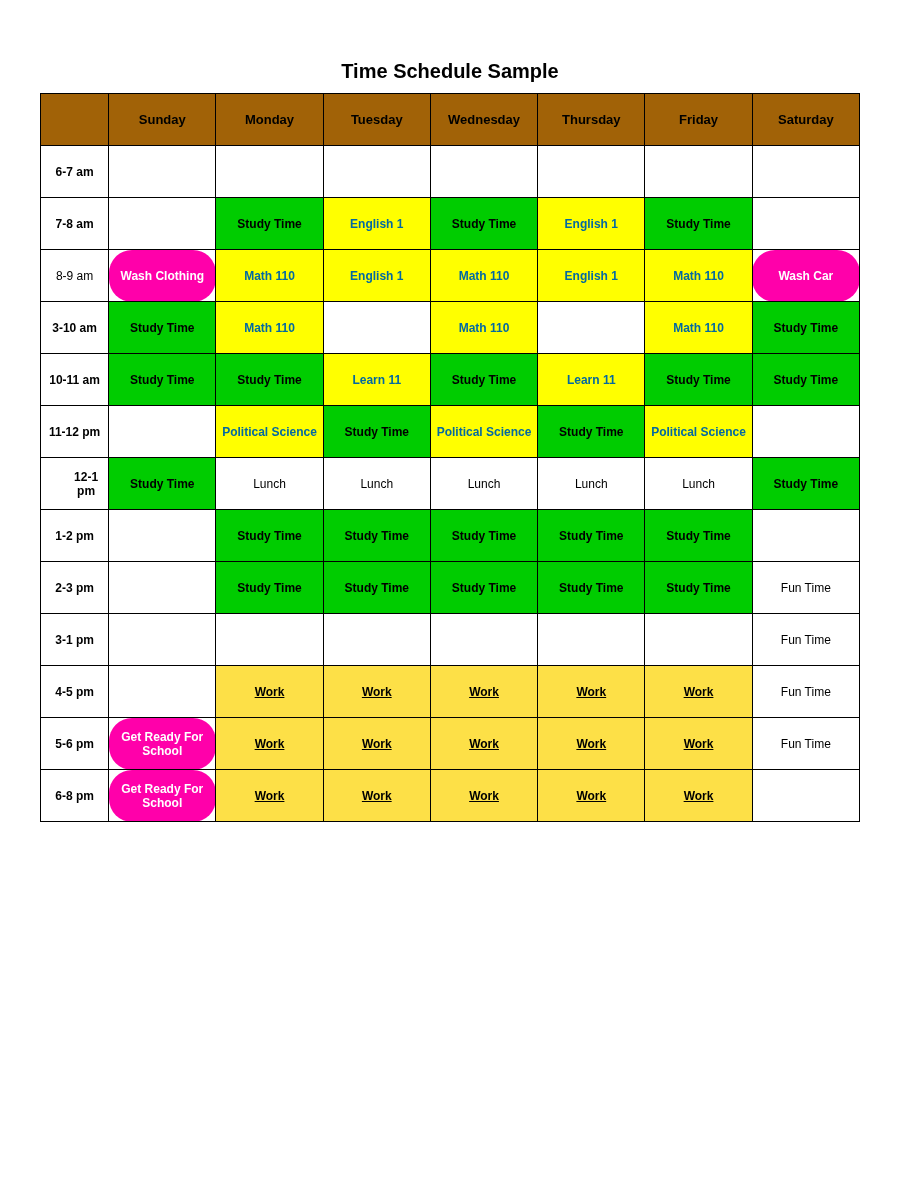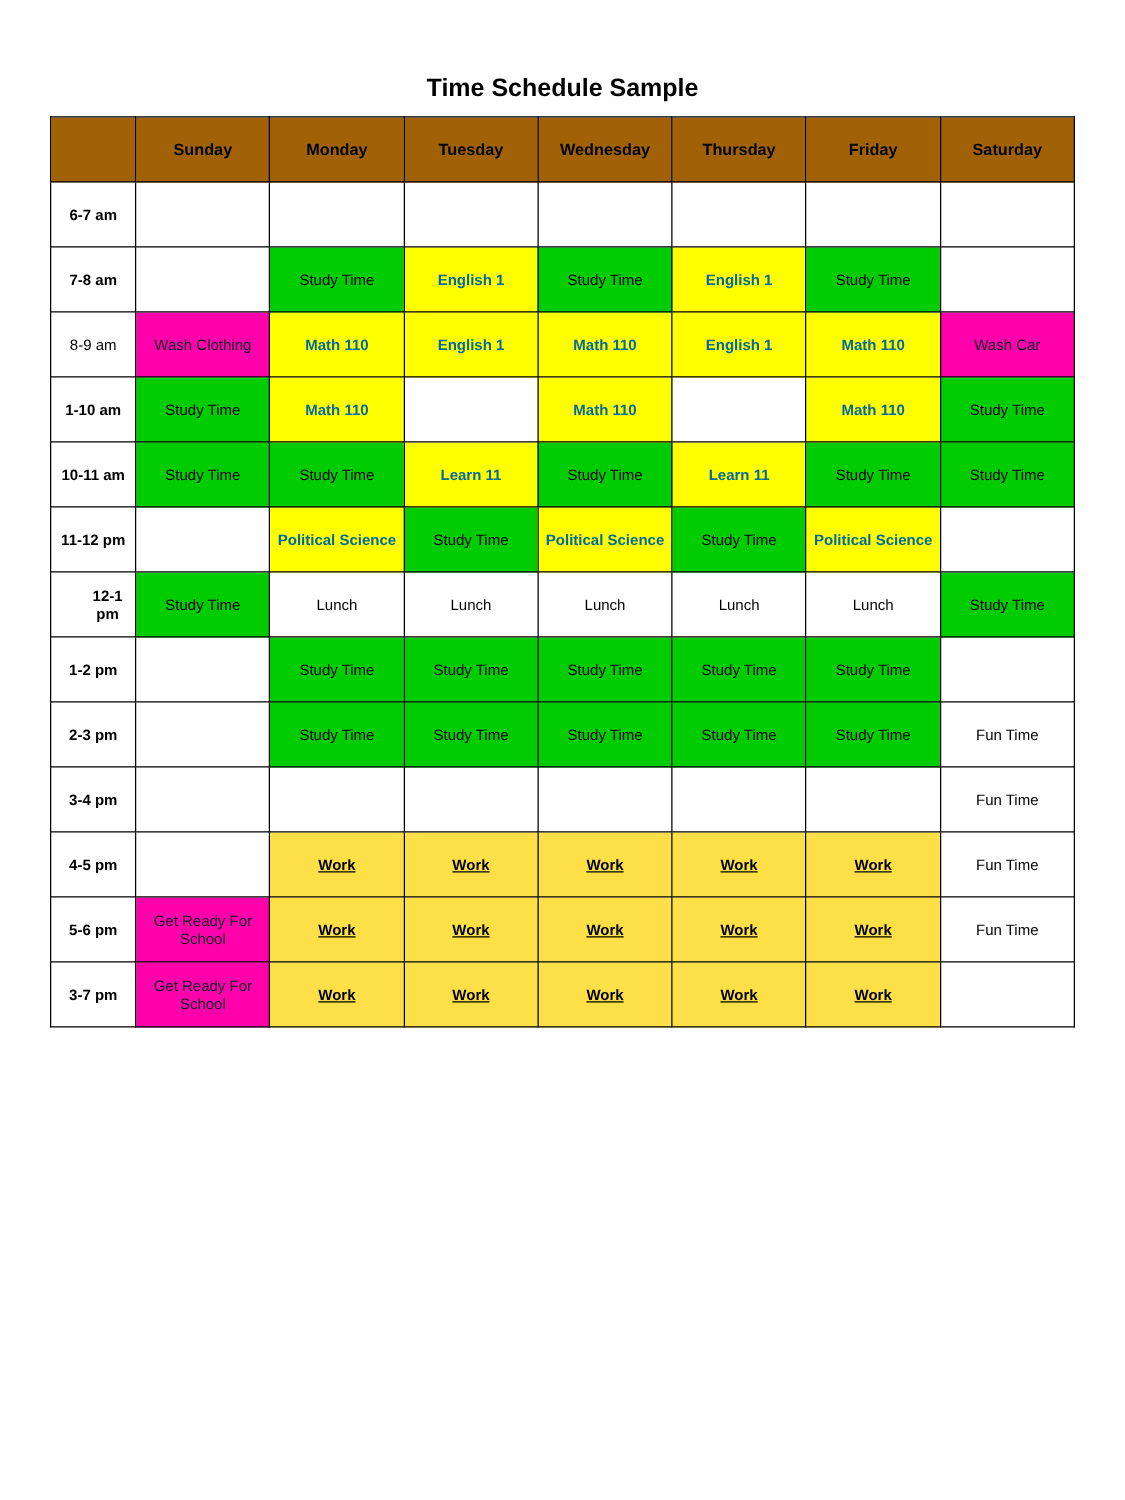--- a/index.html
+++ b/index.html
@@ -40,23 +40,23 @@
       font-weight: bold;
       font-size: 13px;
       background: #a16207;
     }
     td.time-col {
       font-weight: bold;
       font-size: 12px;
       width: 68px;
       background: #fff;
     }
-    .green { background-color: #00cc00; color: #000; font-weight: normal; }
+    .green { background-color: #00cc00; color: #000; font-weight: bold; }
     .yellow { background-color: #ffff00; color: #0369a1; font-weight: bold; }
-    .pink { background-color: #ff00aa; color: #0f172a; font-weight: normal; }
+    .pink { background-color: #ff00aa; color: #ffffff; font-weight: bold; border-radius: 23px; }
     .cyan { background-color: #fde047; color: #000; font-weight: bold; text-decoration: underline; }
   </style>
 </head>
 <body>
 
 <div class="container">
   <h1>Time Schedule Sample</h1>
   <table>
     <thead>
       <tr id="header-row">
@@ -95,21 +95,21 @@
           <td class="time-col" style="font-weight: normal;">8-9 am</td>
           <td class="pink">Wash Clothing</td>
           <td class="yellow">Math 110</td>
           <td class="yellow">English 1</td>
           <td class="yellow">Math 110</td>
           <td class="yellow">English 1</td>
           <td class="yellow">Math 110</td>
           <td class="pink">Wash Car</td>
         </tr>
         <tr>
-          <td class="time-col" style="font-weight: bold;">1-10 am</td>
+          <td class="time-col" style="font-weight: bold;">3-10 am</td>
           <td class="green">Study Time</td>
           <td class="yellow">Math 110</td>
           <td></td>
           <td class="yellow">Math 110</td>
           <td></td>
           <td class="yellow">Math 110</td>
           <td class="green">Study Time</td>
         </tr>
         <tr>
           <td class="time-col" style="font-weight: bold;">10-11 am</td>
@@ -155,21 +155,21 @@
           <td class="time-col" style="font-weight: bold;">2-3 pm</td>
           <td></td>
           <td class="green">Study Time</td>
           <td class="green">Study Time</td>
           <td class="green">Study Time</td>
           <td class="green">Study Time</td>
           <td class="green">Study Time</td>
           <td>Fun Time</td>
         </tr>
         <tr>
-          <td class="time-col" style="font-weight: bold;">3-4 pm</td>
+          <td class="time-col" style="font-weight: bold;">3-1 pm</td>
           <td></td>
           <td></td>
           <td></td>
           <td></td>
           <td></td>
           <td></td>
           <td>Fun Time</td>
         </tr>
         <tr>
           <td class="time-col" style="font-weight: bold;">4-5 pm</td>
@@ -185,21 +185,21 @@
           <td class="time-col" style="font-weight: bold;">5-6 pm</td>
           <td class="pink">Get Ready For School</td>
           <td class="cyan">Work</td>
           <td class="cyan">Work</td>
           <td class="cyan">Work</td>
           <td class="cyan">Work</td>
           <td class="cyan">Work</td>
           <td>Fun Time</td>
         </tr>
         <tr>
-          <td class="time-col" style="font-weight: bold;">3-7 pm</td>
+          <td class="time-col" style="font-weight: bold;">6-8 pm</td>
           <td class="pink">Get Ready For School</td>
           <td class="cyan">Work</td>
           <td class="cyan">Work</td>
           <td class="cyan">Work</td>
           <td class="cyan">Work</td>
           <td class="cyan">Work</td>
           <td></td>
         </tr>
       </tbody>
   </table>

